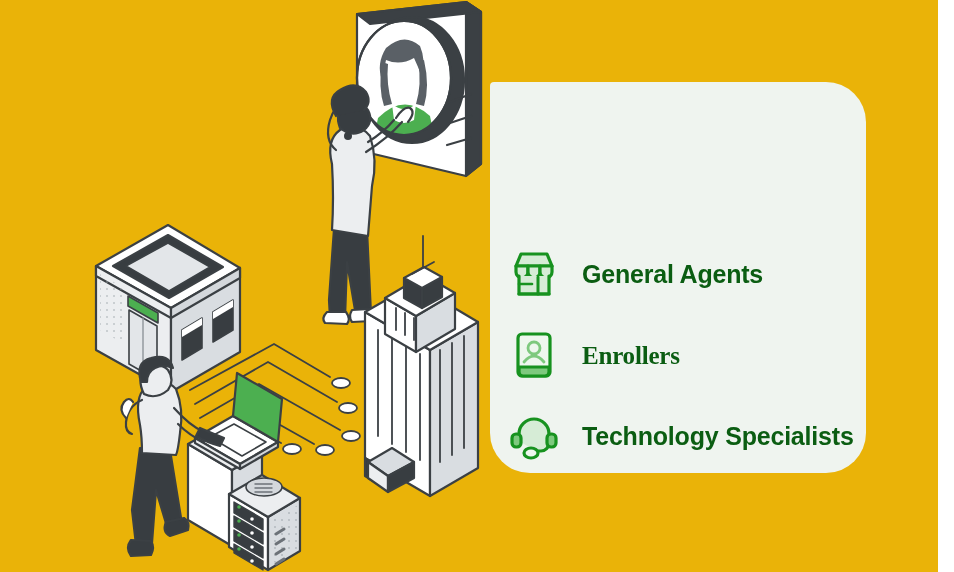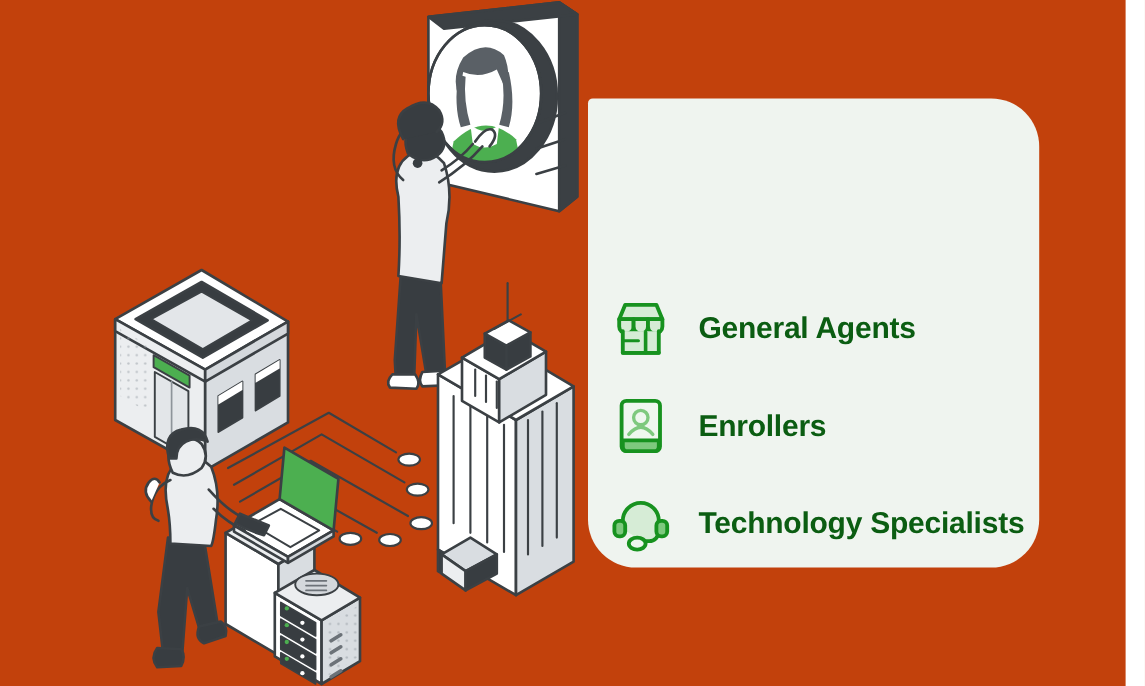--- a/index.html
+++ b/index.html
@@ -1,34 +1,34 @@
 <!DOCTYPE html>
 <html><head>
 <meta charset="utf-8">
 <style>
   html,body{margin:0;padding:0;background:#ffffff;}
   body{width:954px;height:572px;overflow:hidden;font-family:"Liberation Sans",sans-serif;}
-  #stage{position:relative;width:938px;height:572px;background:#c2410c;}
+  #stage{position:relative;width:938px;height:572px;background:#eab308;}
 
   
   #info-panel{
     position:absolute;left:490px;top:82px;width:376px;height:391px;
     background:#eff4ef;border-radius:4px 40px 40px 40px;
   }
   #info-list{position:absolute;left:0;top:0;width:100%;height:100%;}
   .info-row{
     position:absolute;left:18px;display:flex;align-items:center;gap:22px;height:56px;
   }
   .info-row .ico{width:52px;height:52px;flex:0 0 52px;display:block;}
   .info-label{
     font-size:25px;font-weight:bold;color:#0b5d12;letter-spacing:-0.2px;
     white-space:nowrap;line-height:1;
   }
   #row-0{top:164px;}
-  #row-1{top:245px;}
+  #row-1{top:245px;font-family:Liberation Serif, serif;}
   #row-2{top:326px;text-align:center;}
 
   
   #illustration{position:absolute;left:0;top:0;width:954px;height:572px;}
 </style>
 </head>
 <body>
 
 <div id="stage">
 

